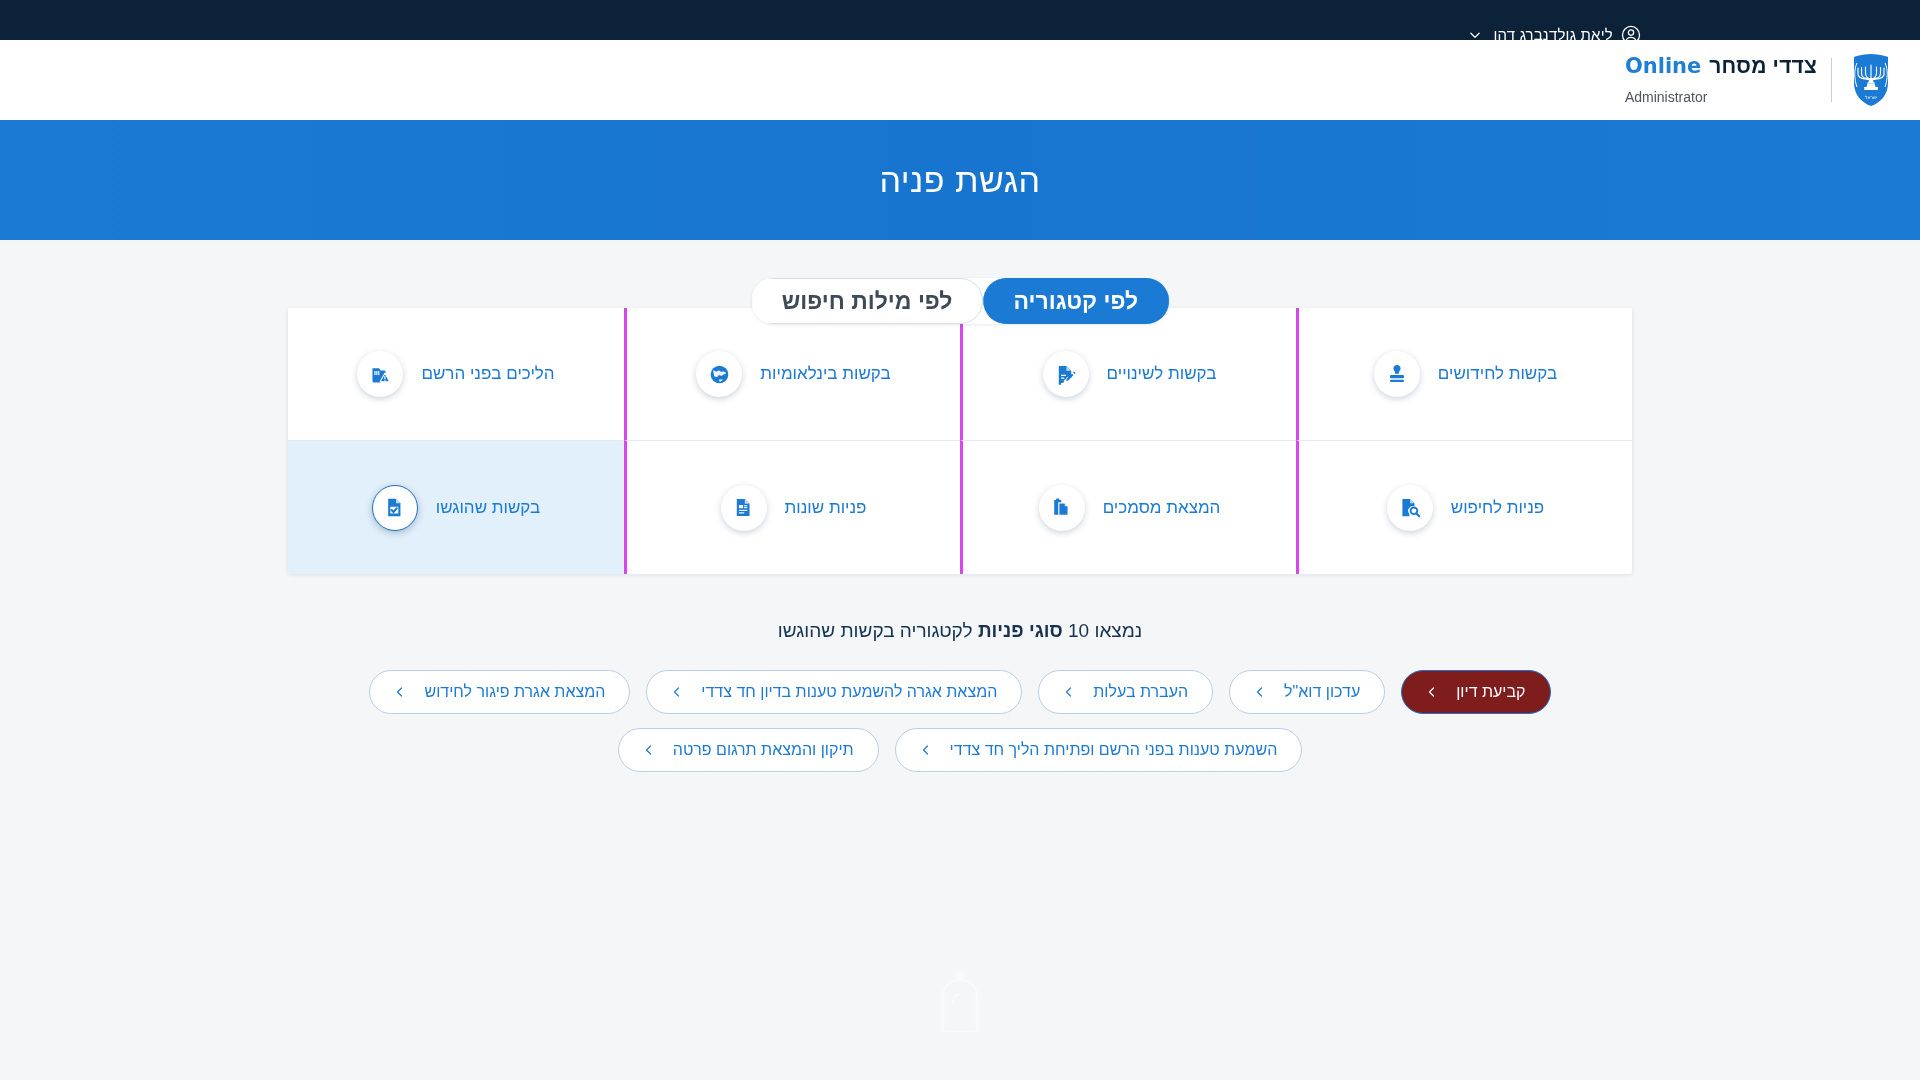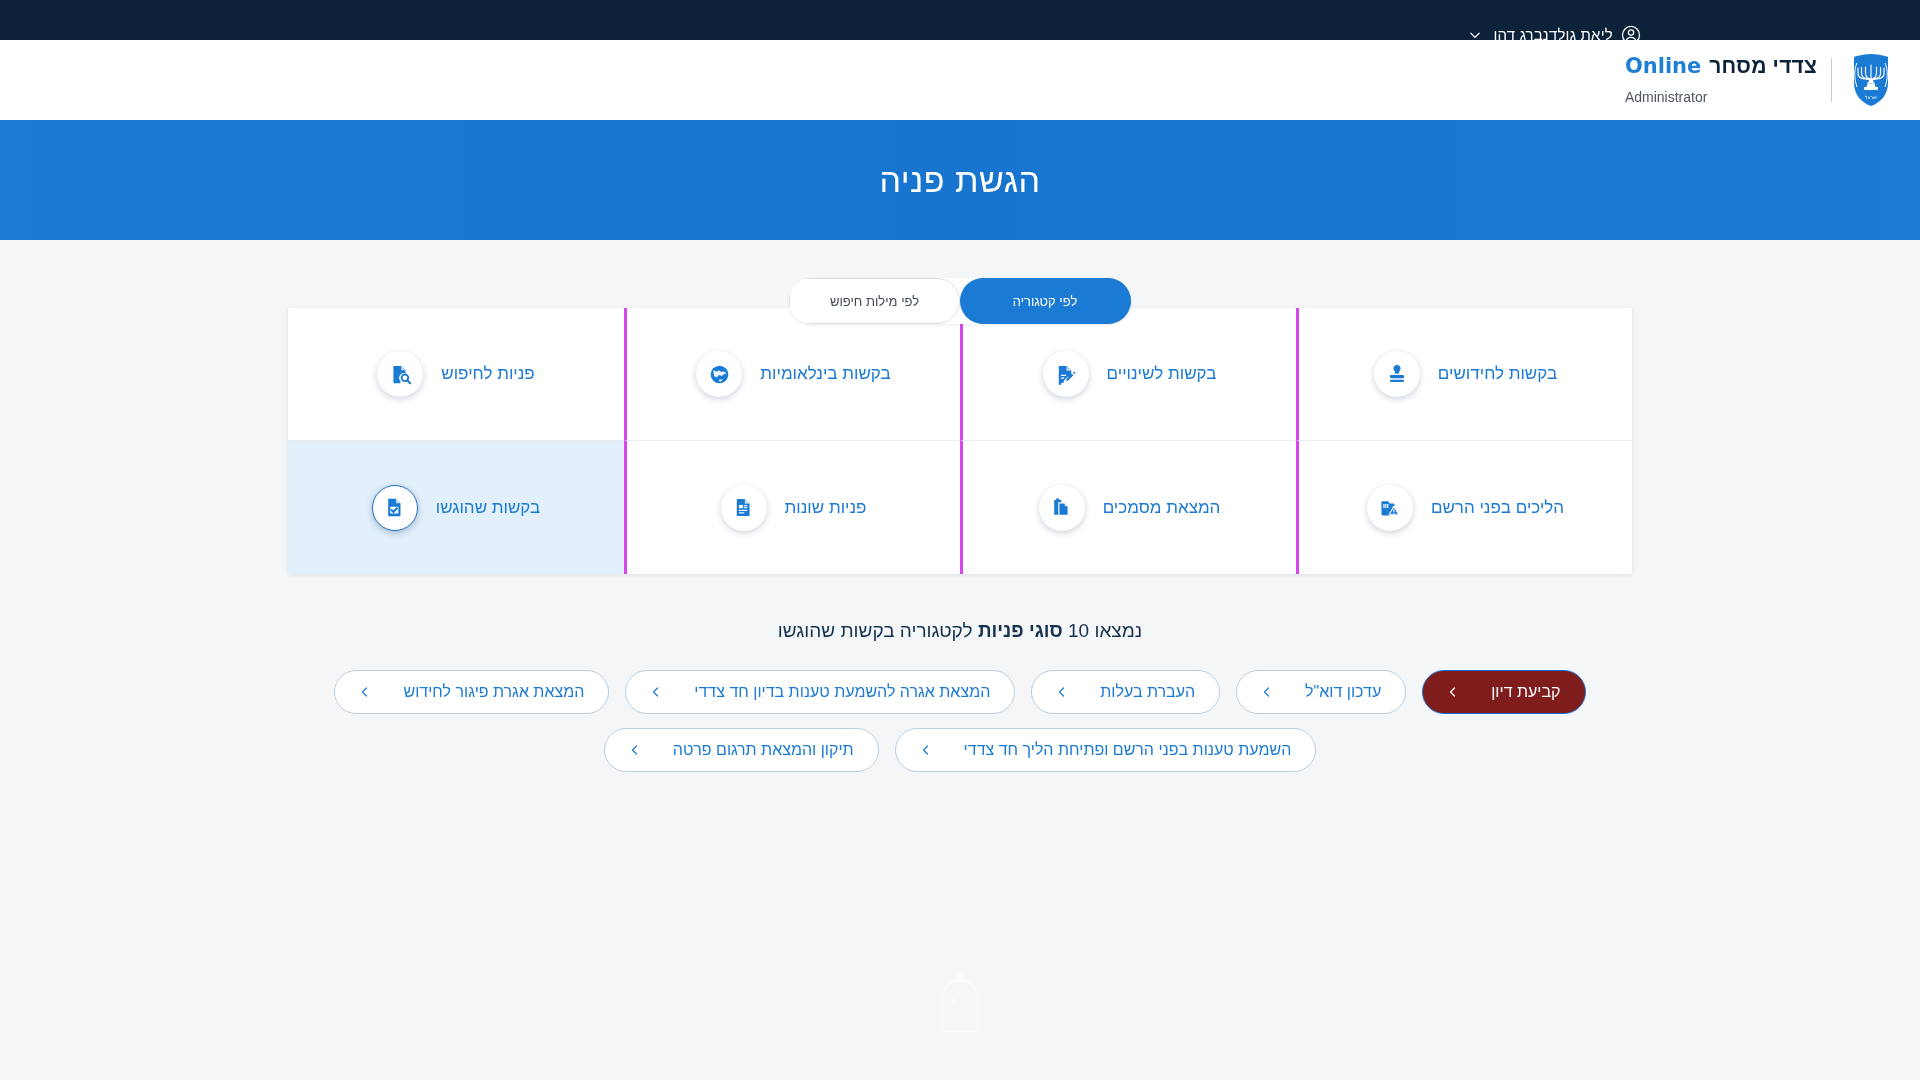--- a/index.html
+++ b/index.html
@@ -144,25 +144,26 @@
     overflow: hidden;
     height: 46px;
     z-index: 4;
     box-shadow: 0 1px 3px rgba(16,40,70,.10);
     background: #fff;
   }
   .tab {
     display: flex;
     align-items: center;
     justify-content: center;
-    font-size: 13px;
+    font-size: 23px;
     padding: 0 30px;
     min-width: 171px;
     cursor: pointer;
     border: 1px solid #d9dee5;
+    font-weight: bold;
   }
   .tab.active {
     background: #1b7ad4;
     color: #ffffff;
     border-color: #1b7ad4;
     border-radius: 26px 0 0 26px;
     border-left: none;
   }
   .tab.inactive {
     background: #ffffff;
@@ -239,21 +240,21 @@
   }
   .chip {
     height: 44px;
     border-radius: 23px;
     border: 1px solid #b9cfe4;
     background: #ffffff;
     color: #1b7ad4;
     font-size: 16px;
     display: flex;
     align-items: center;
-    gap: 32px;
+    gap: 18px;
     padding: 0 24px;
     cursor: pointer;
     white-space: nowrap;
     flex-direction: row;
   }
   .chip.primary {
     background: #7f1d1d;
     border-color: #1b6fd4;
     color: #ffffff;
   }
@@ -370,49 +371,49 @@
         <span class="cat-icon">
           <svg width="23" height="23" viewBox="0 0 24 24">
             <circle cx="12" cy="12" r="9.2" fill="#1b7ad4"></circle>
             <path d="M5.4 7.6c1.6.4 2.4 1.4 3.6 1.2 1.1-.2 1.4-1.2 2.6-1 .9.1 1 1 2 1.3 1.1.3 1.8-.6 2.9-.2 1 .3 1.3 1.3 2.4 1.3-.4 1.6-1.2 1.3-2.2 1.6-1.1.3-1.1 1.4-2.3 1.6-1.3.2-1.7-.8-2.9-.5-1.1.3-1 1.5-2.1 1.8-1.2.3-1.7-.8-2.9-.8-.3-2.2-.9-3.6-1.1-6.3z" fill="#ffffff" opacity=".92"></path>
             <path d="M11.3 17.2c.9-.3 1.6.2 2.4.1.6-.1 1.1-.6 1.8-.4-.8 1.4-2 2.4-3.1 2.9-.5-.8-.8-1.7-1.1-2.6z" fill="#ffffff" opacity=".92"></path>
           </svg>
         </span>
       </div>
 
       <div class="cat">
-        <span class="cat-label">פניות לחיפוש</span>
-        <span class="cat-icon">
-          <svg width="23" height="23" viewBox="0 0 24 24" fill="#1b7ad4">
-            <path d="M4.6 3h8l4.6 4.6v3.2a4.9 4.9 0 0 0-5.3 7.9V21H4.6z"></path>
-            <path d="M12.7 3.2v4.3h4.2z" fill="#ffffff" opacity=".75"></path>
-            <circle cx="16.6" cy="15.5" r="3.5" fill="none" stroke="#1b7ad4" stroke-width="1.9"></circle>
-            <path d="M19.2 18.2l2.9 2.9" stroke="#1b7ad4" stroke-width="2.1" stroke-linecap="round"></path>
-          </svg>
-        </span>
-      </div>
-
-      <div class="cat">
         <span class="cat-label">הליכים בפני הרשם</span>
         <span class="cat-icon">
           <svg width="23" height="23" viewBox="0 0 24 24" fill="#1b7ad4">
             <path d="M3.6 5.6h7l1.6 2.2h3.6c.9 0 1.6.7 1.6 1.6v2.3l-5.4 8.7H5.2c-.9 0-1.6-.7-1.6-1.6z"></path>
             <g fill="#ffffff">
               <rect x="5.6" y="8.3" width="1.2" height="4.3"></rect>
               <rect x="7.6" y="8.3" width="1.2" height="4.3"></rect>
               <rect x="9.6" y="8.3" width="1.2" height="4.3"></rect>
             </g>
             <path d="M16.6 10.5l5 9h-10z" fill="#1b7ad4" stroke="#ffffff" stroke-width="1.1" stroke-linejoin="round"></path>
             <rect x="16" y="13.6" width="1.2" height="3.1" fill="#ffffff"></rect>
             <rect x="16" y="17.4" width="1.2" height="1.2" fill="#ffffff"></rect>
           </svg>
         </span>
       </div>
 
       <div class="cat">
+        <span class="cat-label">פניות לחיפוש</span>
+        <span class="cat-icon">
+          <svg width="23" height="23" viewBox="0 0 24 24" fill="#1b7ad4">
+            <path d="M4.6 3h8l4.6 4.6v3.2a4.9 4.9 0 0 0-5.3 7.9V21H4.6z"></path>
+            <path d="M12.7 3.2v4.3h4.2z" fill="#ffffff" opacity=".75"></path>
+            <circle cx="16.6" cy="15.5" r="3.5" fill="none" stroke="#1b7ad4" stroke-width="1.9"></circle>
+            <path d="M19.2 18.2l2.9 2.9" stroke="#1b7ad4" stroke-width="2.1" stroke-linecap="round"></path>
+          </svg>
+        </span>
+      </div>
+
+      <div class="cat">
         <span class="cat-label">המצאת מסמכים</span>
         <span class="cat-icon">
           <svg width="23" height="23" viewBox="0 0 24 24" fill="#1b7ad4">
             <path d="M4.4 4.2h7.4v15.4H4.4z"></path>
             <path d="M9.2 7.2h6.1l3.6 3.6v9.4H9.2z" stroke="#ffffff" stroke-width="1.2"></path>
             <path d="M15.4 7.4v3.4h3.3z" fill="#ffffff" opacity=".8"></path>
             <rect x="6.3" y="2.6" width="3.5" height="2" rx=".9"></rect>
           </svg>
         </span>
       </div>

